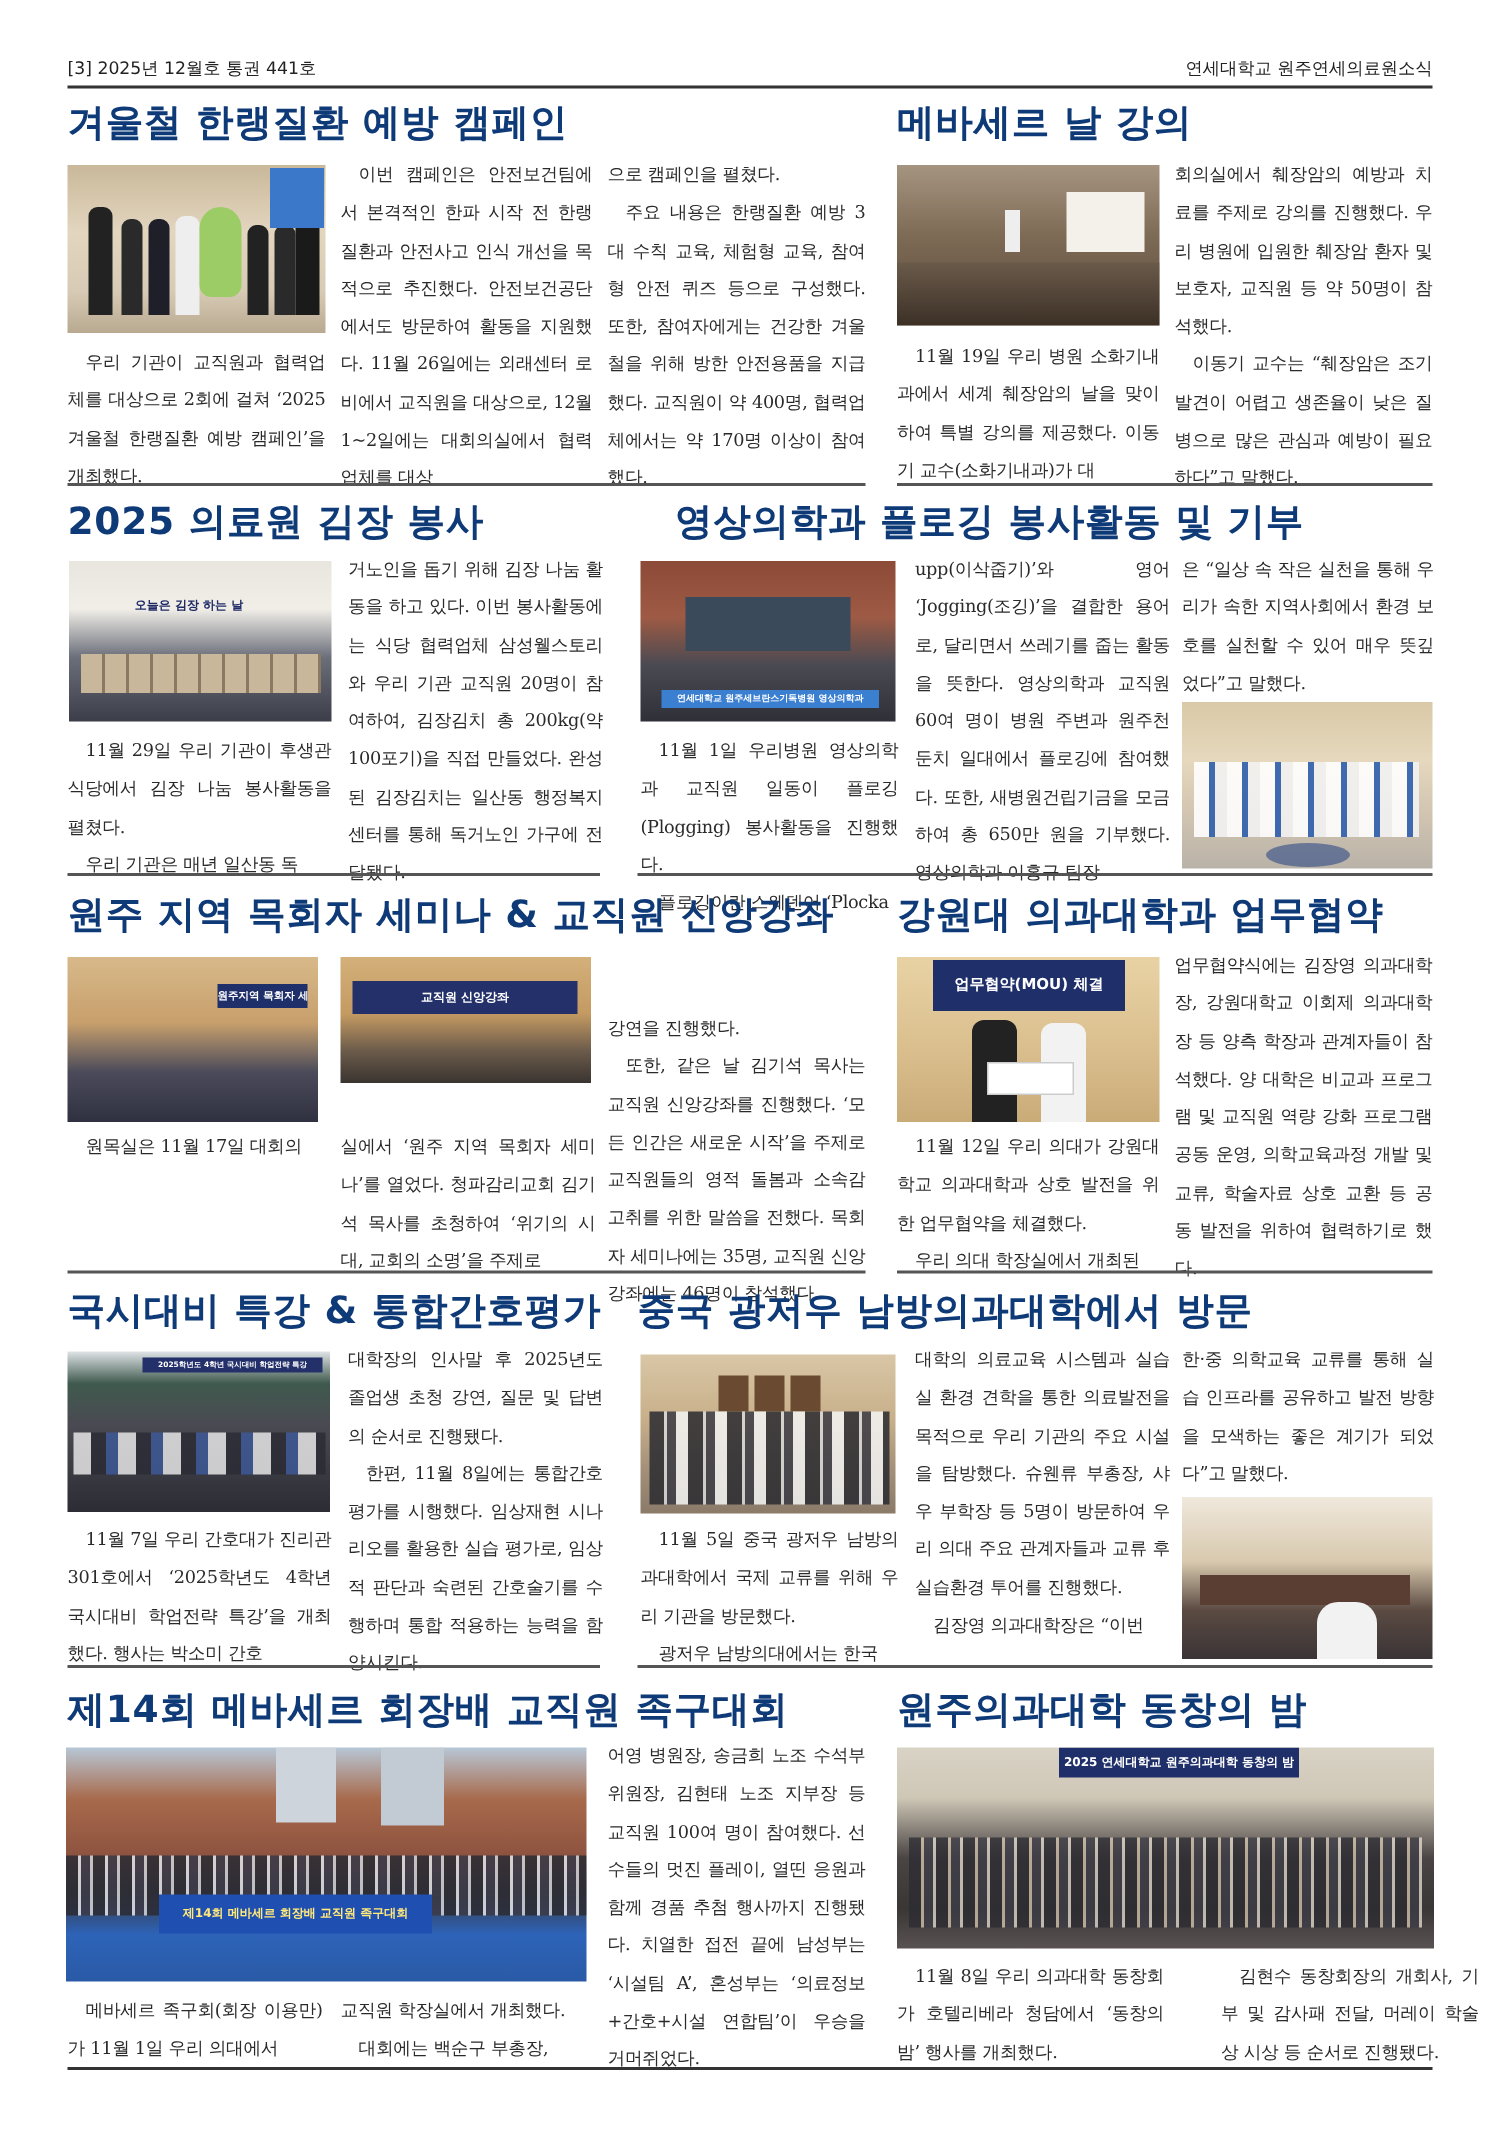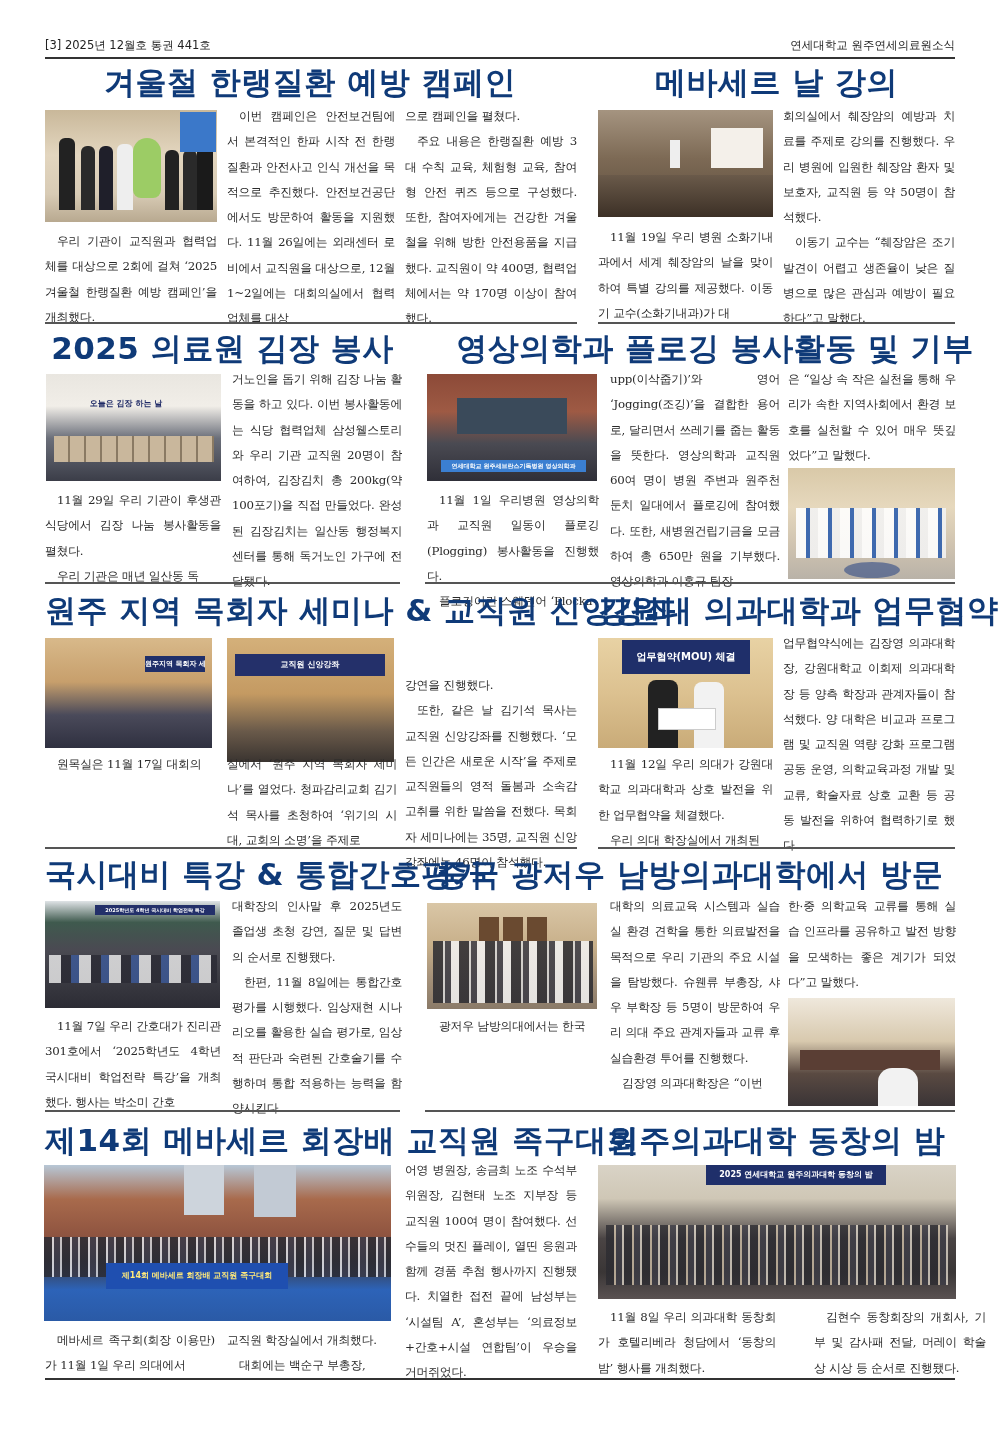--- a/index.html
+++ b/index.html
@@ -2,21 +2,21 @@
 <html><head>
 <meta charset="utf-8">
 <style>
   * { box-sizing: border-box; margin: 0; padding: 0; }
   html, body { width: 1001px; height: 1436px; background: #ffffff; overflow: hidden; }
   body { position: relative; font-family: "DejaVu Serif", "Liberation Serif", serif; color: #222; }
   .hdr { position: absolute; left: 45px; top: 36px; width: 910px; height: 22px; font-family: "DejaVu Sans", "Liberation Sans", sans-serif; font-size: 11.5px; color: #222; }
   .hdr .l { position: absolute; left: 0; top: 2px; }
   .hdr .r { position: absolute; right: 0; top: 2px; }
   .hdr-rule { position: absolute; left: 45px; top: 57px; width: 910px; height: 2px; background: #333; }
-  .title { position: absolute; font-family: "DejaVu Sans", "Liberation Sans", sans-serif; font-weight: bold; color: #0f3a78; font-size: 31px; line-height: 34px; text-align: center; white-space: nowrap; letter-spacing: 0.5px; }
+  .title { position: absolute; font-family: "DejaVu Sans", "Liberation Sans", sans-serif; font-weight: bold; color: #0f3a78; font-size: 25px; line-height: 34px; white-space: nowrap; letter-spacing: 0.5px; }
   .col { position: absolute; font-size: 11.8px; line-height: 25.3px; text-align: justify; color: #2a2a2a; letter-spacing: -0.2px; }
   .col p { text-indent: 12px; }
   .col p.cont { text-indent: 0; }
   .photo { position: absolute; overflow: hidden; }
   .rule { position: absolute; height: 1.5px; background: #555; }
   .rule.thick { height: 2px; background: #333; }
   .ph-banner { position: absolute; color: #fff; font-family: "DejaVu Sans", "Liberation Sans", sans-serif; font-weight: bold; text-align: center; white-space: nowrap; overflow: hidden; }
 </style>
 </head>
 <body>
@@ -98,21 +98,21 @@
 <div class="photo" style="left:788px;top:468px;width:167px;height:111px;background:linear-gradient(180deg,#d9c9a8 0%,#e6d8bd 35%,#cfc3b0 70%,#b9b2a8 100%);">
   <div style="position:absolute;left:8px;top:40px;width:150px;height:50px;background:repeating-linear-gradient(90deg,#ffffff 0 10px,#2e5fae 10px 14px,#f2f2f2 14px 22px);opacity:0.9;"></div>
   <div style="position:absolute;left:56px;top:94px;width:56px;height:16px;border-radius:50%;background:#2e4a86;opacity:0.6;"></div>
 </div>
 <div class="rule" style="left:425px;top:582px;width:530px;"></div>
 
 <div class="title" style="left:45px;top:593px;width:530px;">원주 지역 목회자 세미나 &amp; 교직원 신앙강좌</div>
 <div class="photo" style="left:45px;top:638px;width:167px;height:110px;background:linear-gradient(180deg,#d8b98a 0%,#c79f6c 40%,#4a4a5a 70%,#2f3040 100%);">
   <div class="ph-banner" style="left:100px;top:18px;width:60px;height:16px;background:#1f2f6a;font-size:7px;line-height:16px;">원주지역 목회자 세미나</div>
 </div>
-<div class="photo" style="left:227px;top:638px;width:167px;height:124px;background:linear-gradient(180deg,#d4b07a 0%,#c49a62 45%,#6a5a4a 75%,#3a3430 100%);">
+<div class="photo" style="left:227px;top:638px;width:167px;height:84px;background:linear-gradient(180deg,#d4b07a 0%,#c49a62 45%,#6a5a4a 75%,#3a3430 100%);">
   <div class="ph-banner" style="left:8px;top:16px;width:150px;height:22px;background:#24306a;font-size:8px;line-height:22px;">교직원 신앙강좌</div>
 </div>
 <div class="col" style="left:45px;top:752px;width:170px;">
   <p>원목실은 11월 17일 대회의</p>
 </div>
 <div class="col" style="left:227px;top:752px;width:170px;">
   <p class="cont">실에서 ‘원주 지역 목회자 세미나’를 열었다. 청파감리교회 김기석 목사를 초청하여 ‘위기의 시대, 교회의 소명’을 주제로</p>
 </div>
 <div class="col" style="left:405px;top:631px;width:172px;margin-top:42px;">
   <p class="cont">강연을 진행했다.</p>
@@ -151,20 +151,21 @@
 <div class="rule" style="left:45px;top:1110px;width:355px;"></div>
 
 <div class="title" style="left:425px;top:857px;width:530px;">중국 광저우 남방의과대학에서 방문</div>
 <div class="photo" style="left:427px;top:903px;width:170px;height:106px;background:linear-gradient(180deg,#d9c6a6 0%,#c8b08a 40%,#a6927a 70%,#8a7a68 100%);">
   <div style="position:absolute;left:52px;top:14px;width:20px;height:24px;background:#6a4a30;"></div>
   <div style="position:absolute;left:76px;top:14px;width:20px;height:24px;background:#6a4a30;"></div>
   <div style="position:absolute;left:100px;top:14px;width:20px;height:24px;background:#6a4a30;"></div>
   <div style="position:absolute;left:6px;top:38px;width:160px;height:62px;background:repeating-linear-gradient(90deg,#2a2a30 0 10px,#d8d8d8 10px 12px,#3a3a44 12px 18px,#f4f4f4 18px 26px);opacity:0.85;"></div>
 </div>
 <div class="col" style="left:427px;top:1014px;width:172px;">
+  <p>11월 5일 중국 광저우 남방의과대학에서 국제 교류를 위해 우리 기관을 방문했다.</p>
   <p>광저우 남방의대에서는 한국</p>
 </div>
 <div class="col" style="left:610px;top:894px;width:170px;">
   <p class="cont">대학의 의료교육 시스템과 실습실 환경 견학을 통한 의료발전을 목적으로 우리 기관의 주요 시설을 탐방했다. 슈웬류 부총장, 샤 우 부학장 등 5명이 방문하여 우리 의대 주요 관계자들과 교류 후 실습환경 투어를 진행했다.</p>
   <p>김장영 의과대학장은 “이번</p>
 </div>
 <div class="col" style="left:788px;top:894px;width:168px;">
   <p class="cont">한·중 의학교육 교류를 통해 실습 인프라를 공유하고 발전 방향을 모색하는 좋은 계기가 되었다”고 말했다.</p>
 </div>
 <div class="photo" style="left:788px;top:998px;width:167px;height:108px;background:linear-gradient(180deg,#efe8dc 0%,#d8c9ae 40%,#5a4a42 70%,#3a3436 100%);">
@@ -186,21 +187,21 @@
 <div class="col" style="left:227px;top:1328px;width:170px;">
   <p class="cont">교직원 학장실에서 개최했다.</p>
   <p>대회에는 백순구 부총장,</p>
 </div>
 <div class="col" style="left:405px;top:1158px;width:172px;">
   <p class="cont">어영 병원장, 송금희 노조 수석부위원장, 김현태 노조 지부장 등 교직원 100여 명이 참여했다. 선수들의 멋진 플레이, 열띤 응원과 함께 경품 추첨 행사까지 진행됐다. 치열한 접전 끝에 남성부는 ‘시설팀 A’, 혼성부는 ‘의료정보+간호+시설 연합팀’이 우승을 거머쥐었다.</p>
 </div>
 
 <div class="title" style="left:598px;top:1123px;width:357px;">원주의과대학 동창의 밤</div>
 <div class="photo" style="left:598px;top:1165px;width:358px;height:134px;background:linear-gradient(180deg,#d9d3c6 0%,#cfc7b6 25%,#4a4444 55%,#3a3636 80%,#5a5252 100%);">
-  <div class="ph-banner" style="left:108px;top:0;width:180px;height:20px;background:#1f2f6a;font-size:8px;line-height:20px;">2025 연세대학교 원주의과대학 동창의 밤</div>
+  <div class="ph-banner" style="left:108px;top:0;width:160px;height:20px;background:#1f2f6a;font-size:8px;line-height:20px;">2025 연세대학교 원주의과대학 동창의 밤</div>
   <div style="position:absolute;left:8px;top:60px;width:342px;height:60px;background:repeating-linear-gradient(90deg,#2a2a30 0 8px,#d9c9b0 8px 10px,#3c3c46 10px 16px,#e8e0d2 16px 18px);opacity:0.75;"></div>
 </div>
 <div class="col" style="left:598px;top:1305px;width:178px;">
   <p>11월 8일 우리 의과대학 동창회가 호텔리베라 청담에서 ‘동창의 밤’ 행사를 개최했다.</p>
 </div>
 <div class="col" style="left:783px;top:1305px;width:172px;margin-left:31px;">
   <p>김현수 동창회장의 개회사, 기부 및 감사패 전달, 머레이 학술상 시상 등 순서로 진행됐다.</p>
 </div>
 
 <div class="rule thick" style="left:45px;top:1378px;width:910px;"></div>

